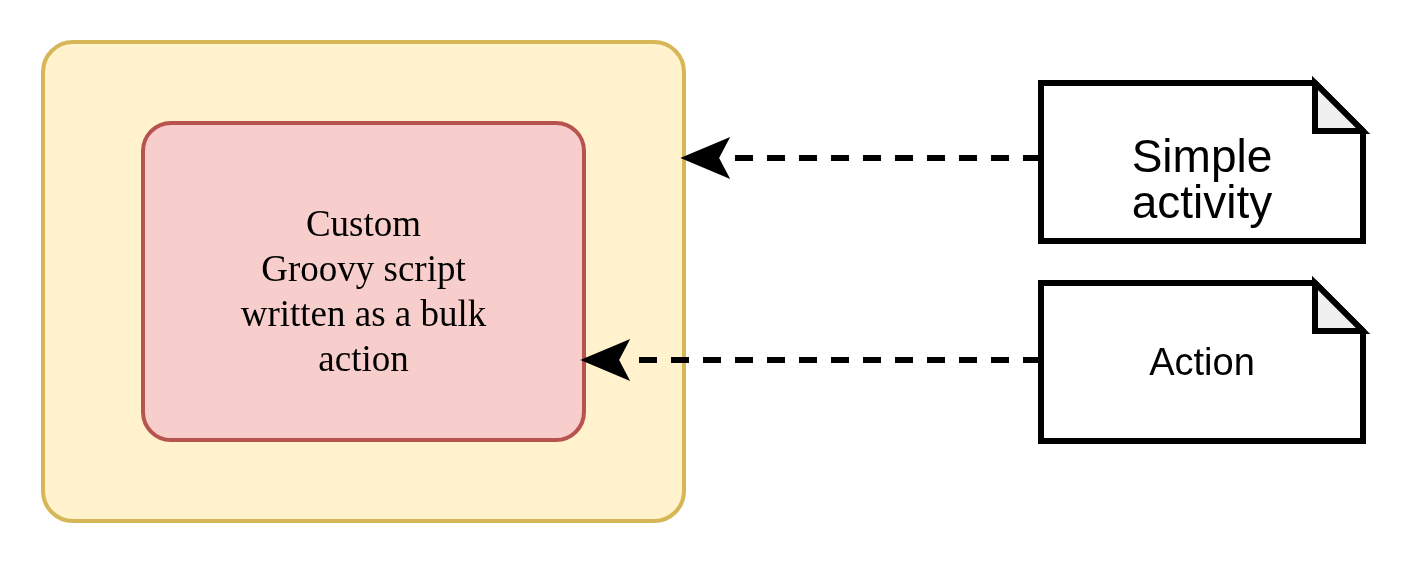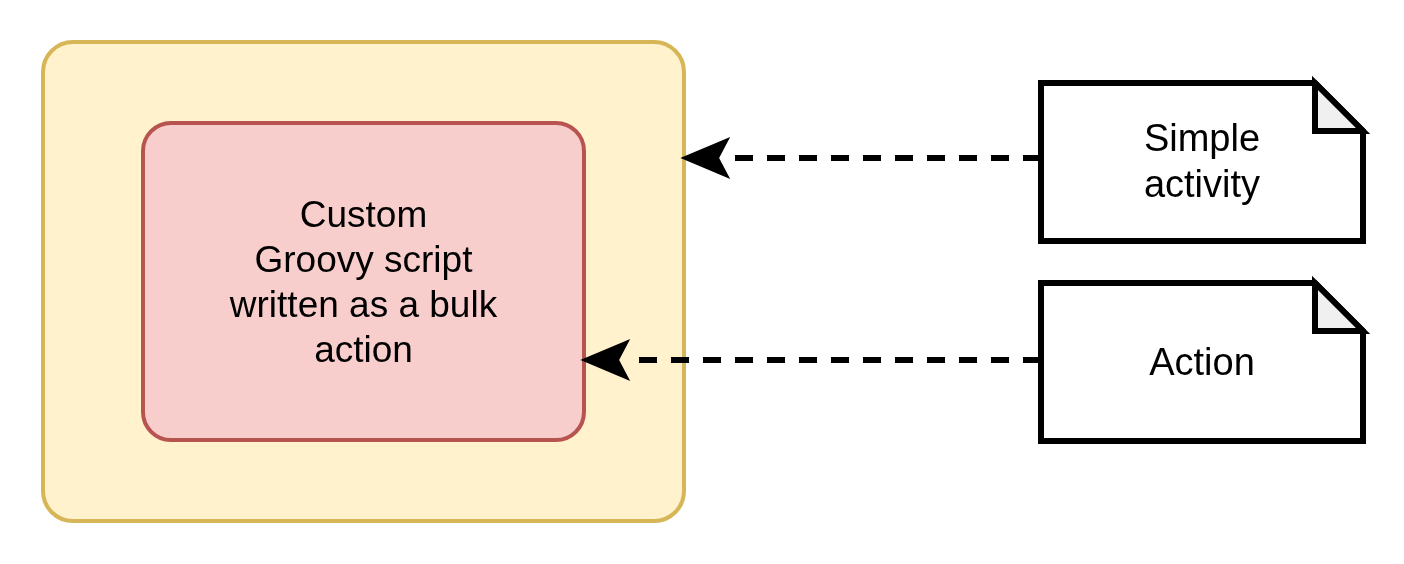--- a/index.html
+++ b/index.html
@@ -26,32 +26,33 @@
     display: flex;
     align-items: center;
     justify-content: center;
     text-align: center;
     color: #000000;
     pointer-events: none;
     white-space: pre-line;
   }
   #script-box-label {
     left: 143px;
-    top: 123px;
+    top: 132px;
     width: 441px;
     height: 317px;
     font-size: 37px;
     line-height: 45px;
+    font-family: Liberation Serif, serif;
   }
   #note-simple-activity-label {
     left: 1041px;
-    top: 82px;
+    top: 100px;
     width: 322px;
     height: 158px;
-    font-size: 38px;
+    font-size: 46px;
     line-height: 46px;
   }
   #note-action-label {
     left: 1041px;
     top: 283px;
     width: 322px;
     height: 158px;
     font-size: 38px;
     line-height: 46px;
   }

